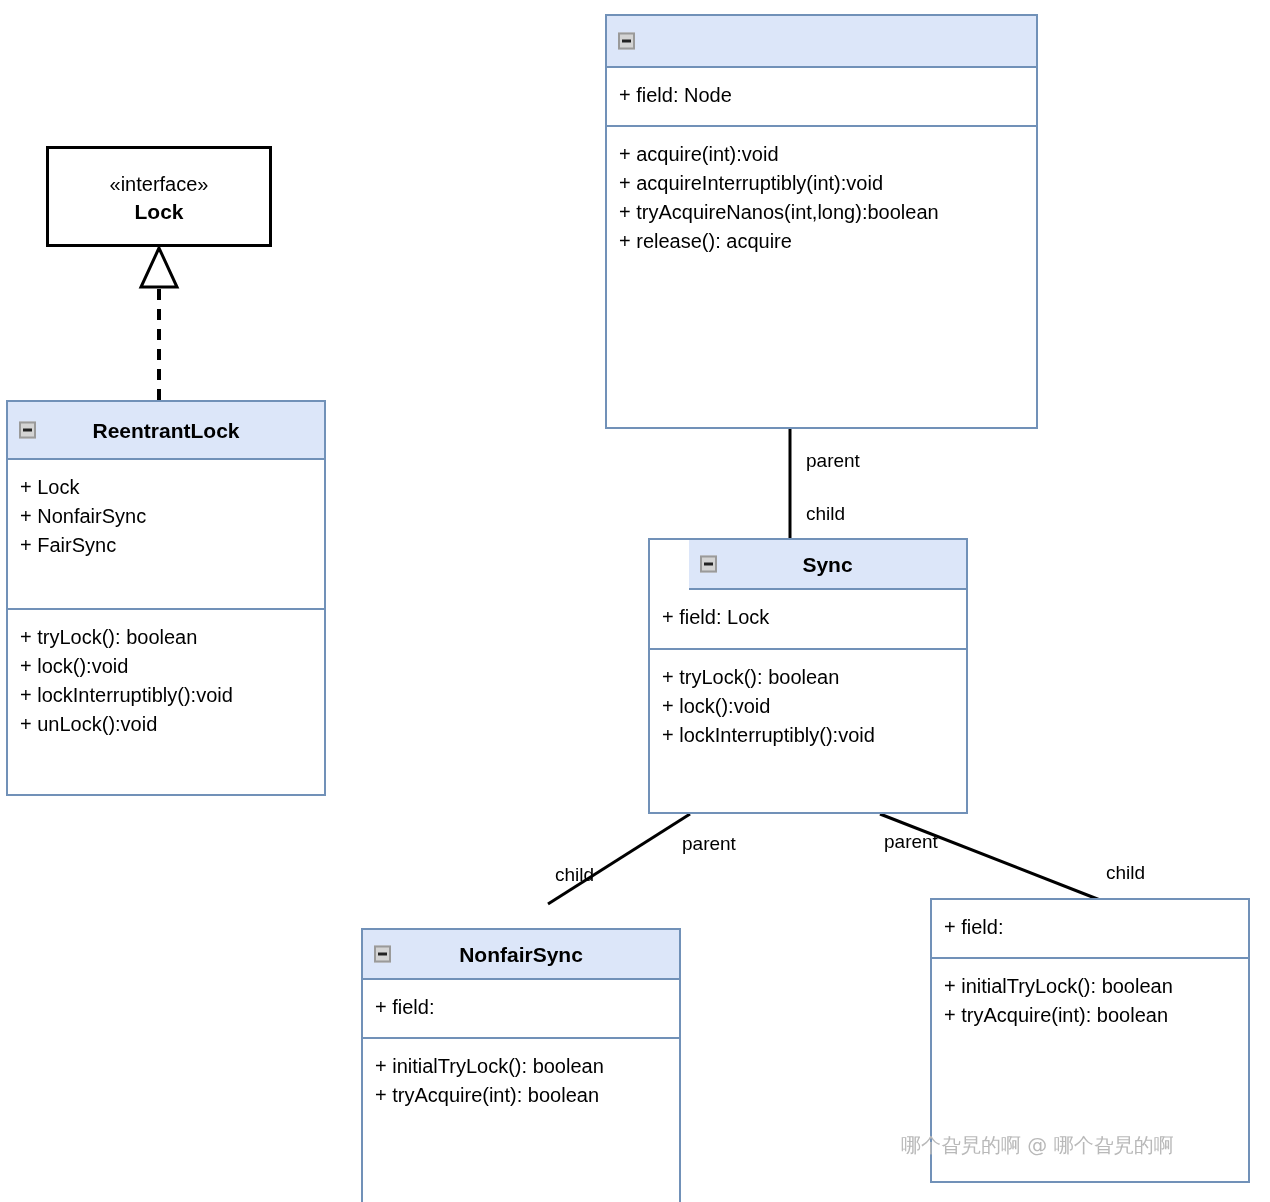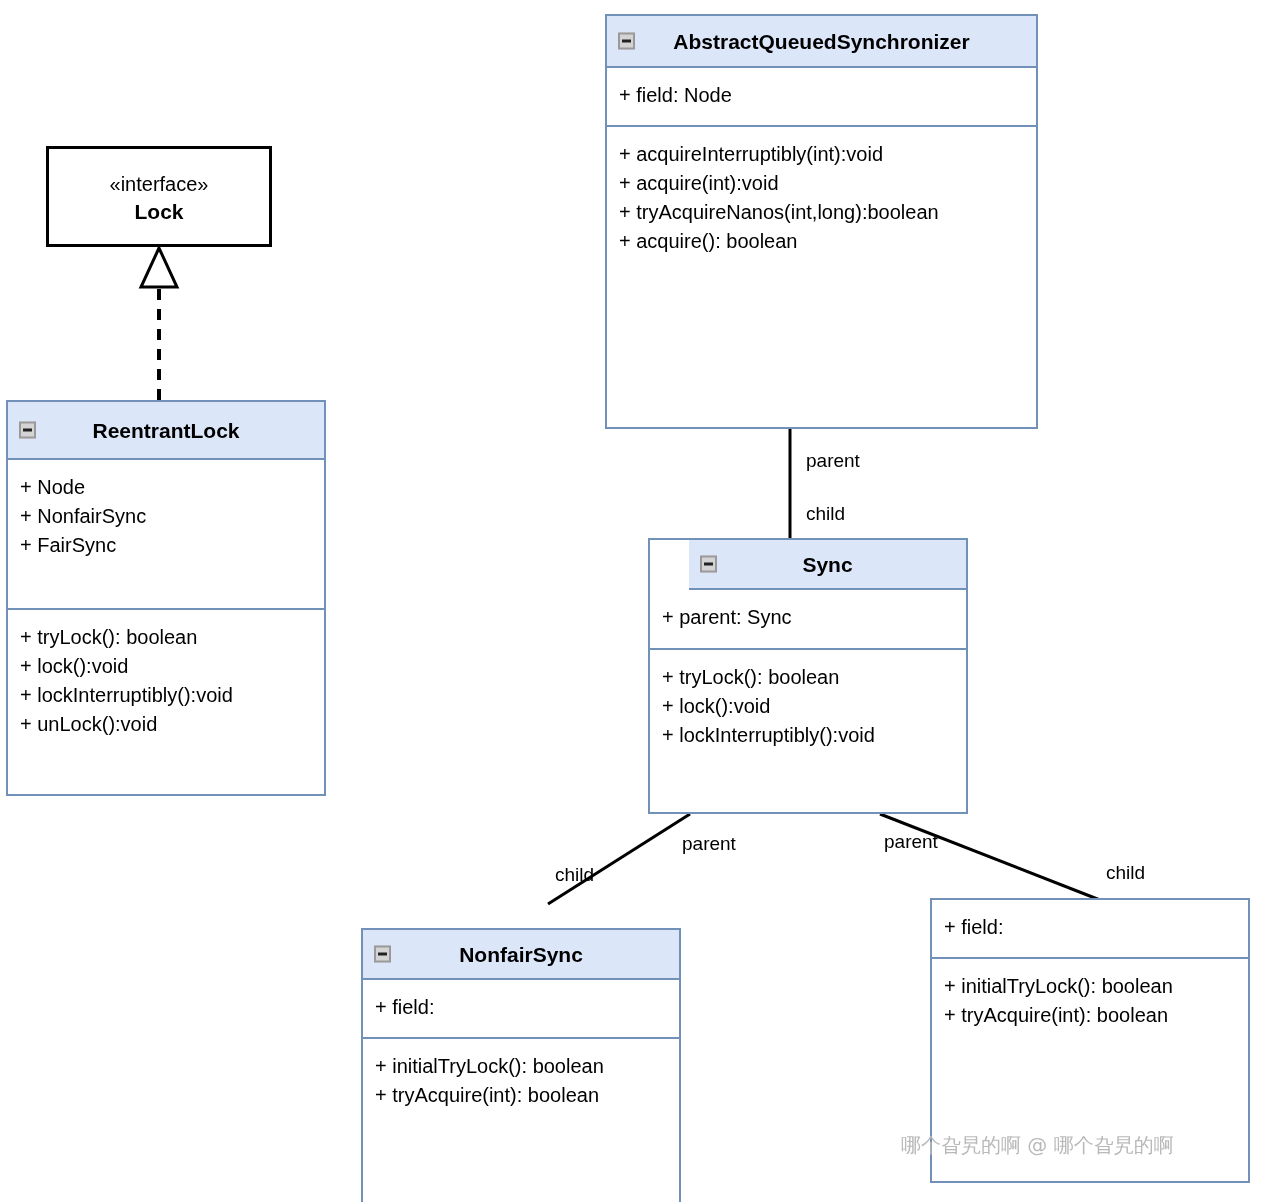--- a/index.html
+++ b/index.html
@@ -162,55 +162,54 @@
     <div class="stereotype">«interface»</div>
     <div class="iname">Lock</div>
   </div>
 
   <div class="uml-class" style="left:6px; top:400px; width:320px; height:396px;">
     <div class="hdr" style="height:58px;">
       <span class="collapse-box"></span>
       <span>ReentrantLock</span>
     </div>
     <div class="compartment" style="height:148px;">
-      <div class="member">+ Node</div>
+      <div class="member">+ Lock</div>
       <div class="member">+ NonfairSync</div>
       <div class="member">+ FairSync</div>
     </div>
     <div class="compartment divided" style="height:194px;">
       <div class="member">+ tryLock(): boolean</div>
       <div class="member">+ lock():void</div>
       <div class="member">+ lockInterruptibly():void</div>
       <div class="member">+ unLock():void</div>
     </div>
   </div>
 
   <div class="uml-class" style="left:605px; top:14px; width:433px; height:415px;">
     <div class="hdr" style="height:52px;">
       <span class="collapse-box"></span>
-      <span>AbstractQueuedSynchronizer</span>
     </div>
     <div class="compartment" style="height:57px;">
       <div class="member">+ field: Node</div>
     </div>
     <div class="compartment divided" style="height:302px;">
+      <div class="member">+ acquire(int):void</div>
       <div class="member">+ acquireInterruptibly(int):void</div>
-      <div class="member">+ acquire(int):void</div>
       <div class="member">+ tryAcquireNanos(int,long):boolean</div>
-      <div class="member">+ acquire(): boolean</div>
+      <div class="member">+ release(): acquire</div>
     </div>
   </div>
 
   <div class="uml-class" style="left:648px; top:538px; width:320px; height:276px;">
     <div class="hdr" style="height:50px;margin-left:39px;">
       <span class="collapse-box"></span>
       <span>Sync</span>
     </div>
     <div class="compartment" style="height:58px;">
-      <div class="member">+ parent: Sync</div>
+      <div class="member">+ field: Lock</div>
     </div>
     <div class="compartment divided" style="height:168px;">
       <div class="member">+ tryLock(): boolean</div>
       <div class="member">+ lock():void</div>
       <div class="member">+ lockInterruptibly():void</div>
     </div>
   </div>
 
   <div class="uml-class" style="left:361px; top:928px; width:320px; height:285px;">
     <div class="hdr" style="height:50px;">

